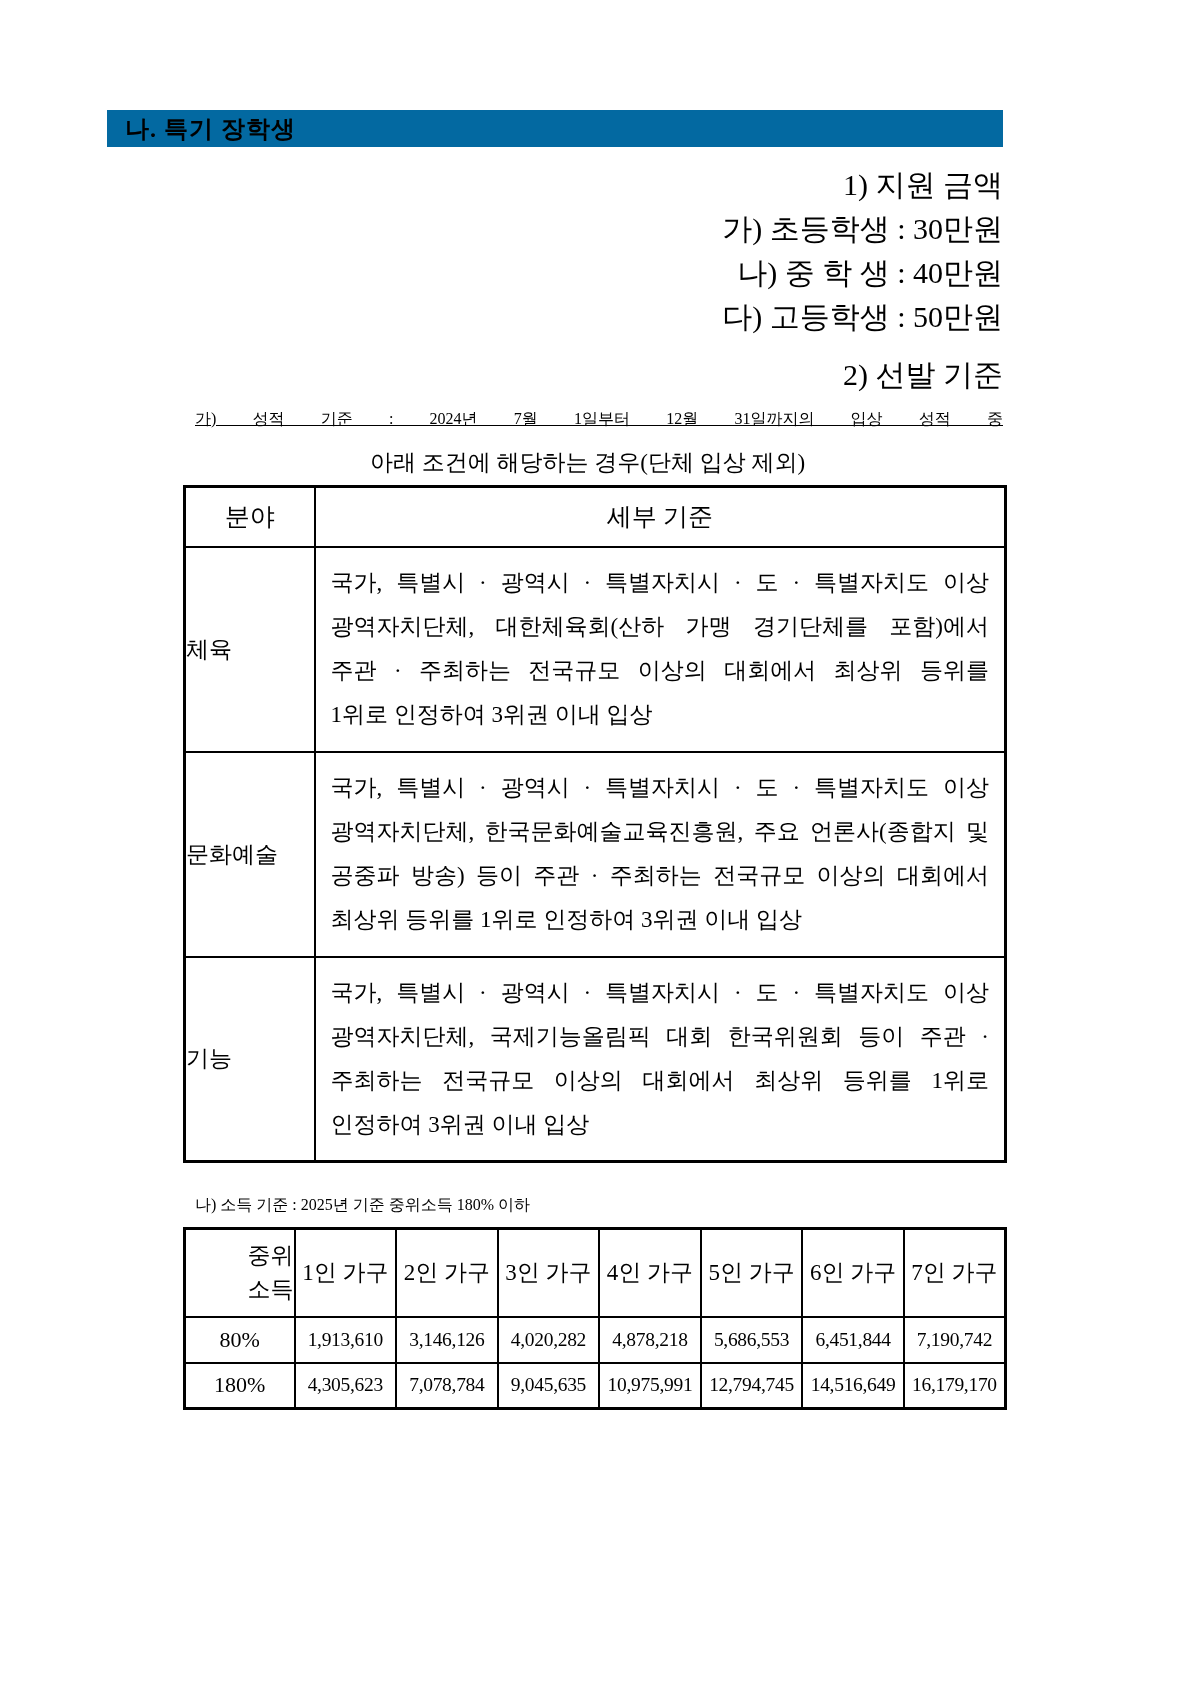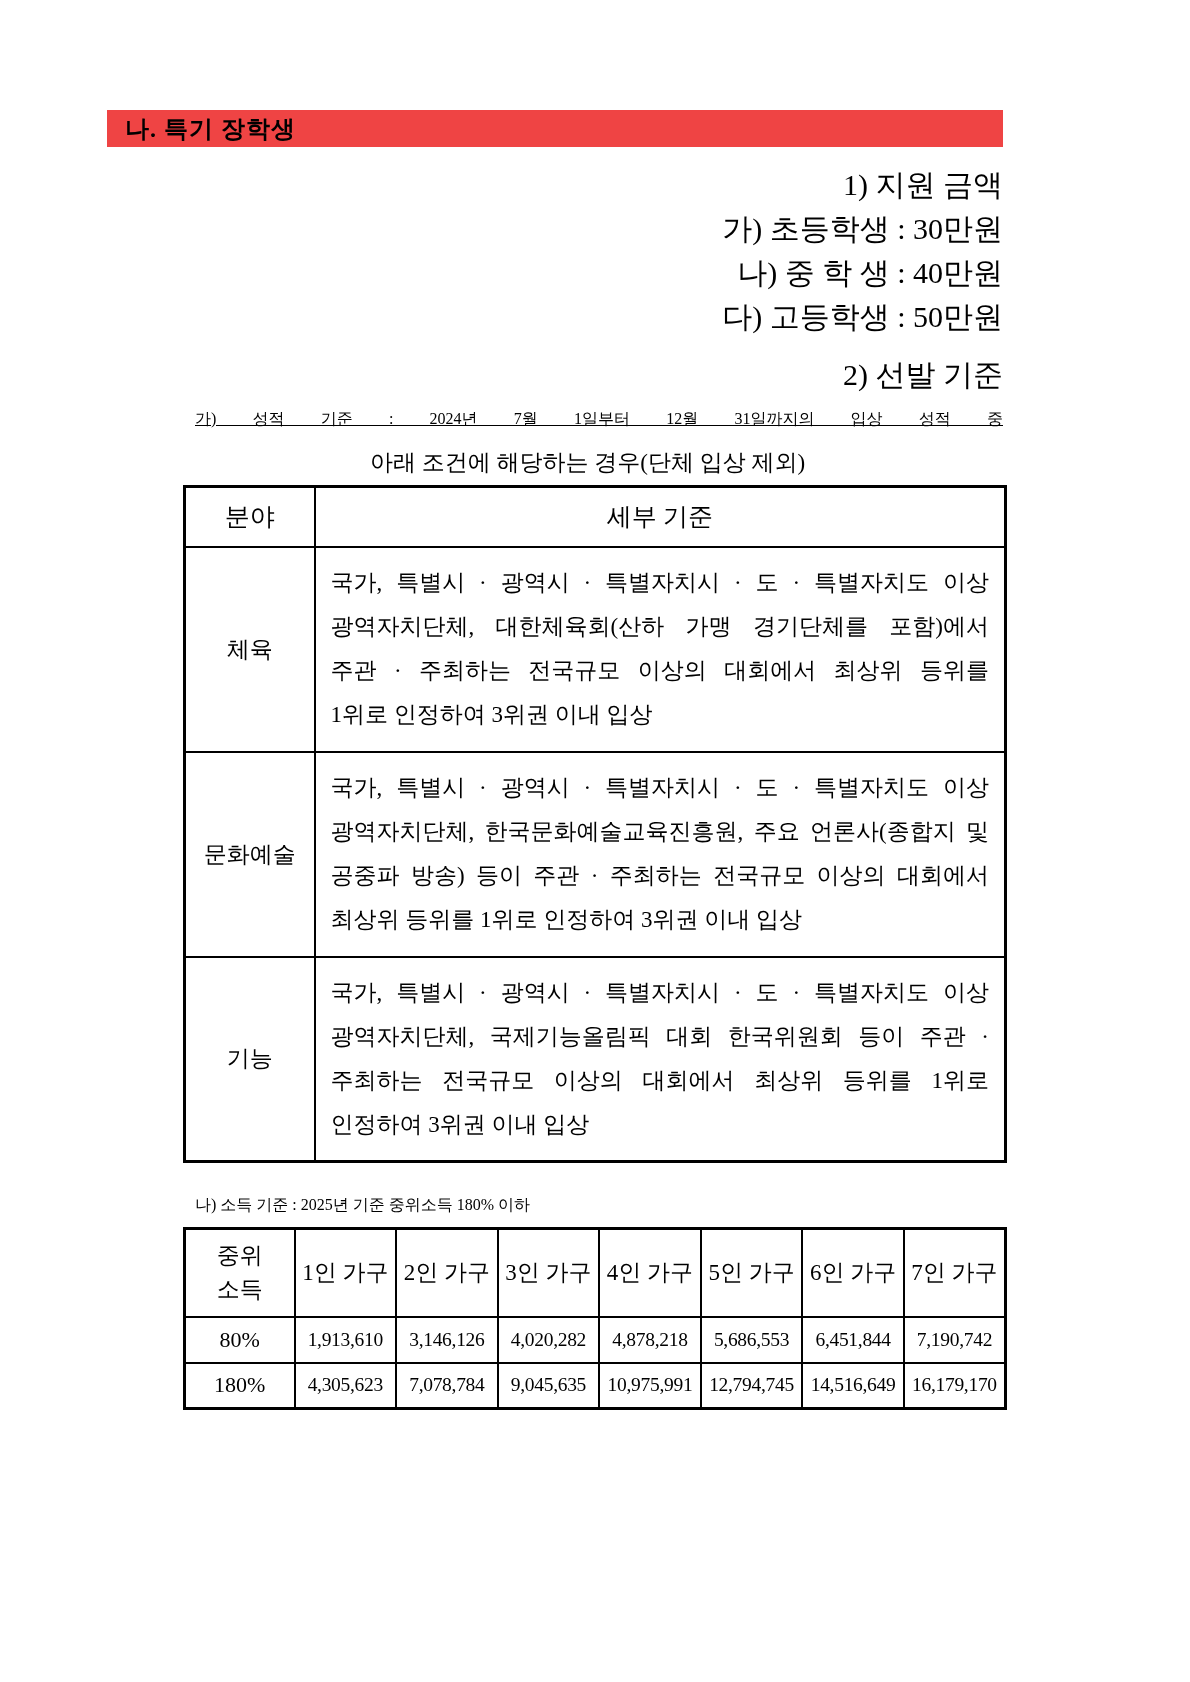--- a/index.html
+++ b/index.html
@@ -5,56 +5,56 @@
   * { margin:0; padding:0; box-sizing:border-box; }
   html,body { background:#ffffff; }
   body {
     width:1190px; height:1682px; position:relative;
     font-family:"Liberation Serif","DejaVu Serif",serif;
     color:#000;
   }
   .content { position:absolute; left:107px; top:110px; width:896px; }
 
   .section-bar {
-    height:37px; background:#ef4444;
+    height:37px; background:#0369a1;
     display:flex; align-items:center; padding-left:18px;
     font-size:24px; font-weight:bold; letter-spacing:1px;
   }
 
   .line { font-size:30px; line-height:44px; white-space:pre;text-align:right; }
   .h-num  { padding-left:48px; margin-top:16px; }
   .h-num2 { padding-left:48px; margin-top:14px; }
   .item   { padding-left:88px; }
 
   .grade-line1 {
     font-size:16px; line-height:44px; padding-left:88px;
     text-align:justify; text-align-last:justify; white-space:normal;text-decoration:underline;
   }
   .grade-line2 { font-size:23px; line-height:44px; padding-left:263px; }
 
   table { border-collapse:collapse; table-layout:fixed; margin-left:76px; width:824px; }
   .t1 { border:3px solid #000; }
   .t1 th, .t1 td { border:2px solid #000; font-weight:normal; }
   .t1 thead th { height:60px; font-size:25px; text-align:center; }
   .t1 col.c-cat { width:130px; }
-  .t1 td.cat { text-align:center; font-size:23px; vertical-align:middle; }
+  .t1 td.cat { font-size:23px; vertical-align:middle; }
   .t1 td.det { height:205px; vertical-align:middle; padding:6px 15px; }
   .det-line {
     font-size:23px; line-height:44px;
     text-align:justify; text-align-last:justify;
   }
   .det-line.last { text-align-last:left; }
 
   .income-heading { font-size:16px; line-height:44px; padding-left:88px; margin-top:20px; white-space:pre; }
 
   .t2 { border:3px solid #000; }
   .t2 th, .t2 td { border:2px solid #000; font-weight:normal; }
   .t2 col.c-corner { width:110px; }
   .t2 thead th { height:88px; font-size:23px; text-align:center; vertical-align:middle; }
-  .t2 thead th.corner { text-align:center; padding-left:0;border-radius:31px; }
+  .t2 thead th.corner { text-align:right; padding-left:0;border-radius:31px; }
   .t2 .corner-line { line-height:34px; font-size:23px; }
   .t2 tbody th { height:46px; font-size:22px; text-align:center; vertical-align:middle; }
   .t2 tbody td { font-size:19.5px; text-align:center; vertical-align:middle; letter-spacing:-0.3px; }
 </style>
 </head>
 <body>
 
 <div class="content">
 
   <div class="section-bar">

